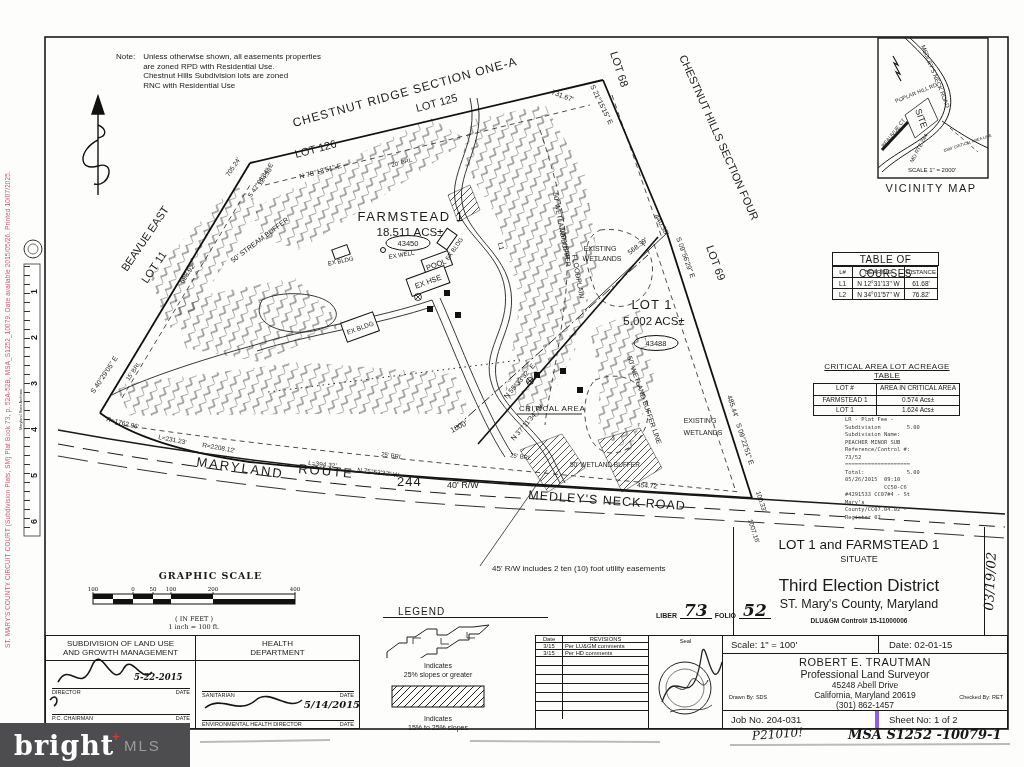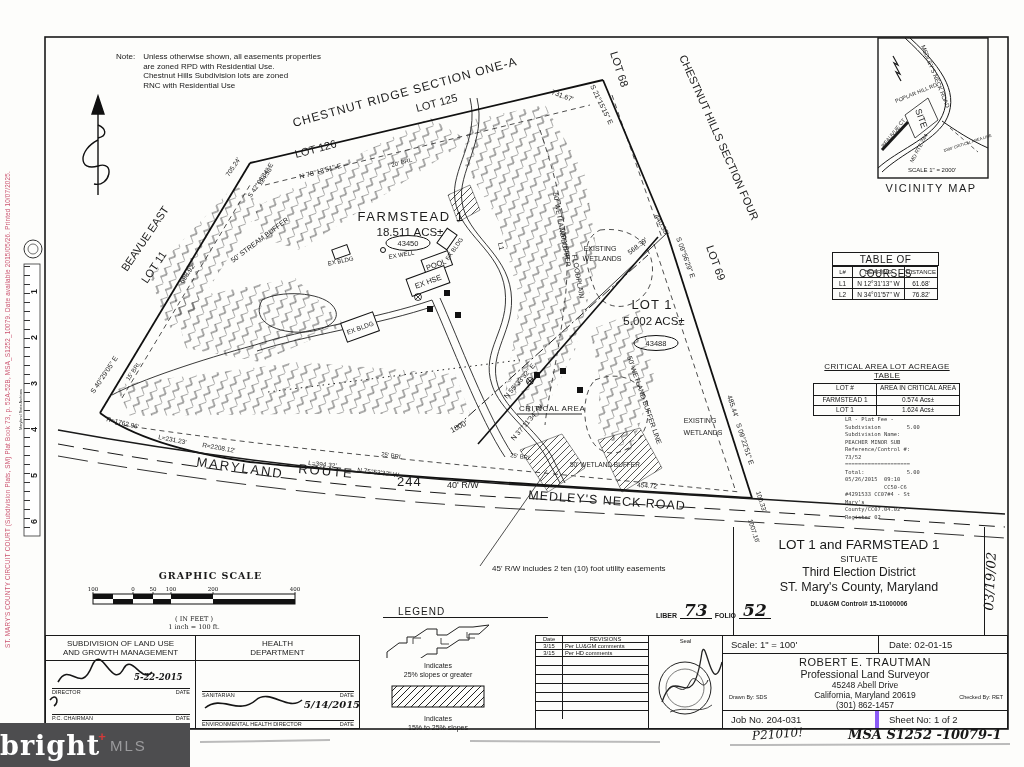--- a/index.html
+++ b/index.html
@@ -9,21 +9,21 @@
   .box{border:1px solid #1a1a1a;box-sizing:border-box;}
   .ctr{text-align:center;}
   .mt{font-family:"Liberation Sans",sans-serif;fill:#1c1c1c;}
   .hand{font-family:"DejaVu Serif",serif;font-style:italic;color:#171717;}
   pre{margin:0;}
   .margin-note{position:absolute;left:4px;top:648px;width:520px;
      transform:rotate(-90deg);transform-origin:0 0;
      font-size:6.3px;color:#cb5570;letter-spacing:.2px;white-space:nowrap;}
   .note{position:absolute;left:116px;top:52px;font-size:8px;line-height:9.5px;display:flex;gap:8px;}
   .brand{position:absolute;left:0;top:723px;width:190px;height:44px;background:#4d4d4f;
-     display:flex;align-items:center;box-sizing:border-box;}
+     display:flex;align-items:center;padding-left:14px;box-sizing:border-box;}
   .brand .b{color:#fff;font-size:27px;font-weight:bold;letter-spacing:1px;font-family:"DejaVu Serif",serif;}
   .brand .plus{color:#d23a3a;font-size:13px;font-weight:bold;position:relative;top:-9px;left:-2px;}
   .brand .mls{color:#9b9b9d;font-size:15px;letter-spacing:2px;margin-left:2px;}
 </style>
 </head>
 <body>
 
 <div class="page">
 
   <div class="margin-note">ST. MARY'S COUNTY CIRCUIT COURT (Subdivision Plats, SM) Plat Book 73, p. 52A-52B, MSA_S1252_10079. Date available 2015/05/26. Printed 10/07/2025.</div>
@@ -333,21 +333,21 @@
 05/26/2015  09:10
             CC50-C6
 #4291533 CC07#4 - St
 Mary's
 County/CC07.04.02 -
 Register 02</pre>
 
   <div class="abs box" style="left:733px;top:527px;width:252px;height:108px;border-width:0 1px 0 1px;border-top:none;border-bottom:none;">
     <div class="ctr" style="font-size:13.5px;margin-top:10px;">LOT 1 and FARMSTEAD 1</div>
     <div class="ctr" style="font-size:9px;margin-top:2px;">SITUATE</div>
-    <div class="ctr" style="font-size:12px;margin-top:1px;">Third Election District</div>
+    <div class="ctr" style="font-size:17px;margin-top:12px;">Third Election District</div>
     <div class="ctr" style="font-size:12.5px;margin-top:1px;">ST. Mary's County, Maryland</div>
     <div class="ctr" style="font-size:6.5px;font-weight:bold;margin-top:6px;">DLU&amp;GM Control# 15-11000006</div>
   </div>
   <div class="abs hand" style="left:981px;top:610px;font-size:13px;transform:rotate(-87deg);transform-origin:0 0;white-space:nowrap;">03/19/02</div>
 
   <div class="abs" style="left:656px;top:603px;display:flex;align-items:flex-end;gap:3px;">
     <span style="font-size:7px;font-weight:bold;">LIBER</span>
     <span class="hand" style="font-size:17px;font-weight:bold;border-bottom:1.5px solid #111;line-height:15px;padding:0 4px;">73</span>
     <span style="font-size:7px;font-weight:bold;">FOLIO</span>
     <span class="hand" style="font-size:17px;font-weight:bold;border-bottom:1.5px solid #111;line-height:15px;padding:0 4px;">52</span>

